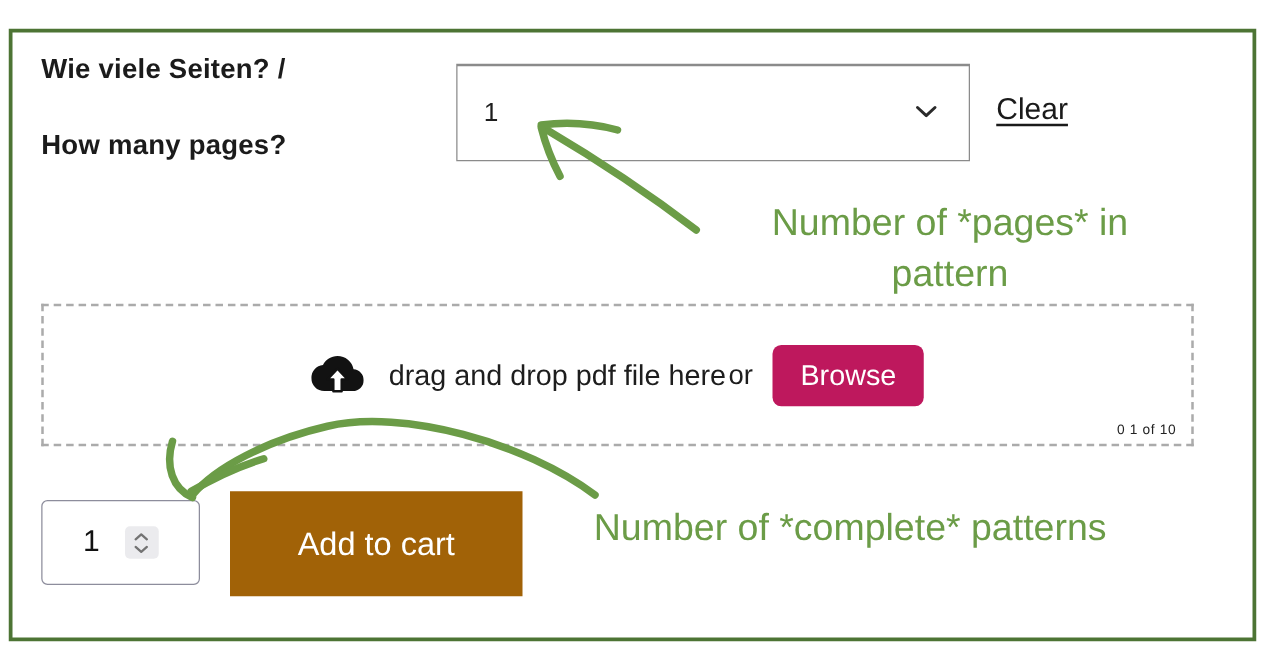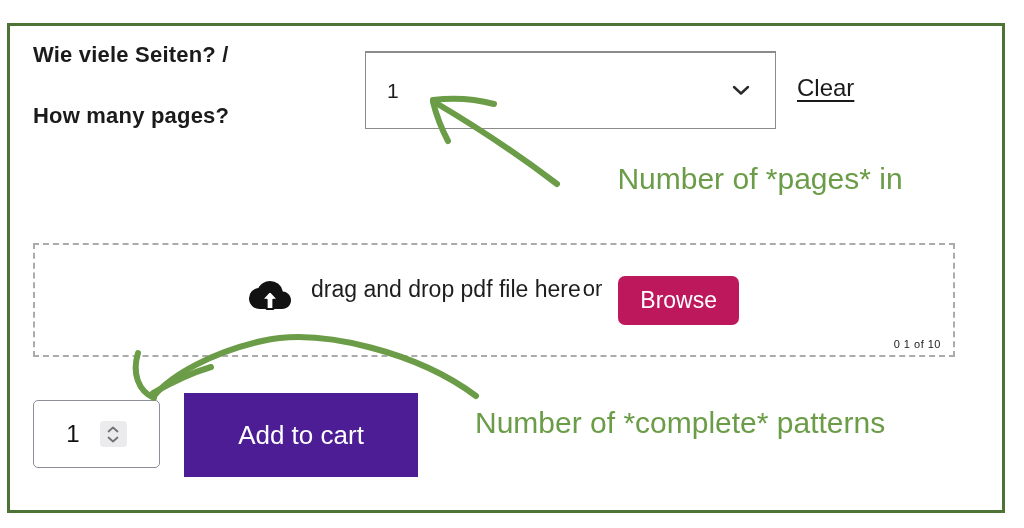--- a/index.html
+++ b/index.html
@@ -39,21 +39,21 @@
   .note{color:#6b9c47;font-size:30px;line-height:41px;}
   .note-pages{position:absolute;left:575px;top:158px;width:370px;text-align:center;}
   .note-patterns{position:absolute;left:475px;top:402px;white-space:nowrap;}
 
   
   .dropzone{
     position:absolute;left:33px;top:243px;width:922px;height:114px;
     box-sizing:border-box;border:2px dashed #ababab;background:#ffffff;
     display:flex;align-items:center;justify-content:center;
   }
-  .dz-row{display:flex;align-items:flex-start;}
+  .dz-row{display:flex;align-items:center;}
   .dz-text{font-size:23px;color:#1d1d1d;margin-left:20px;}
   .dz-or{font-size:22px;color:#1d1d1d;margin-left:2px;margin-right:16px;}
   .browse-btn{
     background:#be185d;color:#ffffff;font-size:23px;border:none;border-radius:7px;
     padding:11px 22px;cursor:pointer;font-family:inherit;
   }
   .dz-counter{
     position:absolute;right:12px;bottom:5px;font-size:11px;color:#222222;letter-spacing:0.5px;
   }
 
@@ -64,21 +64,21 @@
     display:flex;align-items:center;justify-content:center;gap:20px;
   }
   .qty-value{font-size:24px;color:#111111;}
   .stepper{
     width:27px;height:26px;background:#ebebee;border-radius:4px;
     display:flex;flex-direction:column;align-items:center;justify-content:center;gap:3px;
     cursor:pointer;
   }
   .add-cart-btn{
     position:absolute;left:184px;top:393px;width:234px;height:84px;
-    background:#4c1d95;color:#ffffff;font-size:26px;border:none;cursor:pointer;
+    background:#a16207;color:#ffffff;font-size:26px;border:none;cursor:pointer;
     font-family:inherit;
   }
 
   .arrows{position:absolute;left:0;top:0;width:1024px;height:528px;pointer-events:none;}
 </style>
 </head>
 <body>
 
 <div class="frame"></div>
 
@@ -91,20 +91,21 @@
     <svg width="18" height="11" viewBox="0 0 18 11">
         <polyline points="2,2 9,8.5 16,2" fill="none" stroke="#2a2a2a" stroke-width="2.4" stroke-linecap="round" stroke-linejoin="round"></polyline>
       </svg>
   </span>
 </div>
 
 <a class="clear-link">Clear</a>
 
 <div class="note note-pages">
   <span>Number of *pages* in</span><br>
+  <span>pattern</span>
 </div>
 
 <div class="dropzone">
   <div class="dz-row">
     <span>
       <svg width="42" height="36" viewBox="0 0 24 20">
         <path fill="#121212" d="M19.35 8.54A7.49 7.49 0 0 0 12 2.5c-2.89 0-5.4 1.64-6.65 4.04A5.99 5.99 0 0 0 0 12.5c0 3.31 2.69 6 6 6h13c2.76 0 5-2.24 5-5 0-2.64-2.05-4.78-4.65-4.96z"></path>
         <path fill="#ffffff" stroke="#121212" stroke-width="1.1" stroke-linejoin="round" d="M12 8.2 L16.6 13.2 H13.9 V18.6 H10.1 V13.2 H7.4 Z"></path>
       </svg>
     </span>

